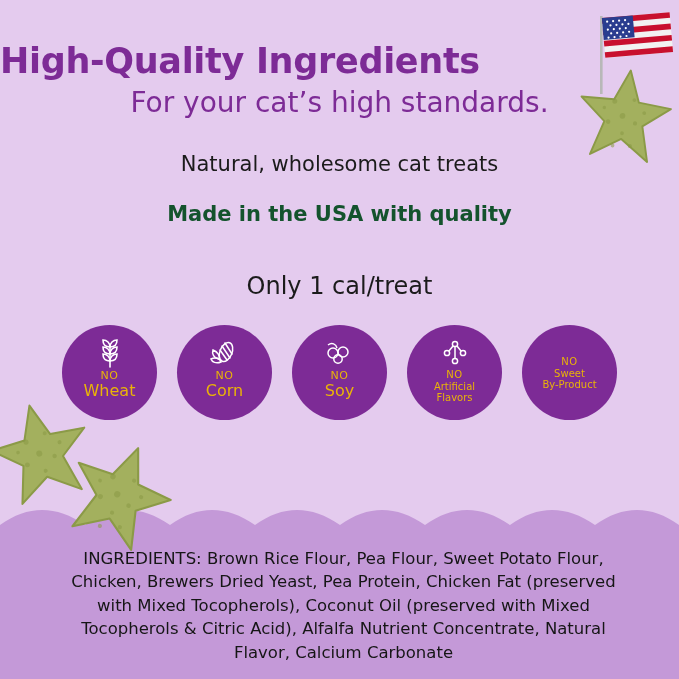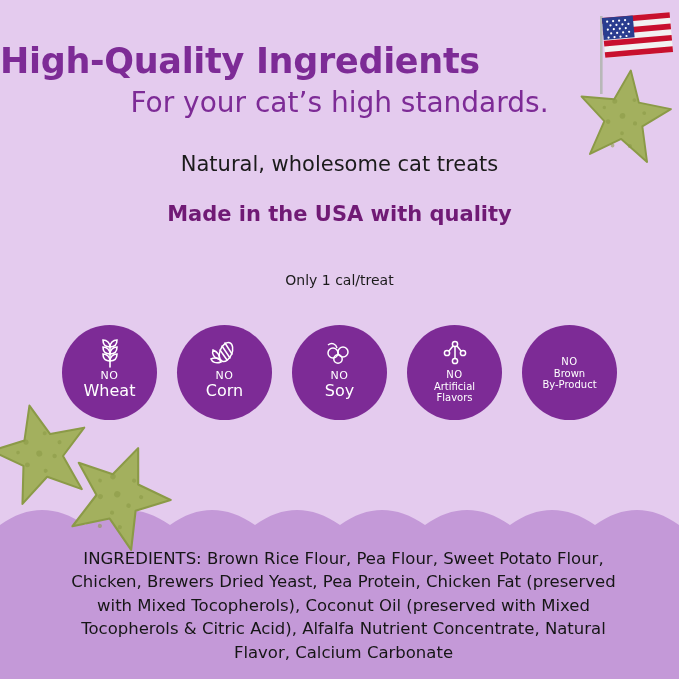--- a/index.html
+++ b/index.html
@@ -33,35 +33,35 @@
   .subtitle{
     position:absolute;top:86px;left:0;right:0;text-align:center;
     font-size:28px;color:#7d2b96;
   }
   .claim1{
     position:absolute;top:152px;left:0;right:0;text-align:center;
     font-size:21px;color:#1b1b1b;
   }
   .claim2{
     position:absolute;top:200px;left:0;right:0;text-align:center;
-    font-size:21px;font-weight:bold;color:#701a75;line-height:1.35;
+    font-size:21px;font-weight:bold;color:#14532d;line-height:1.35;
   }
   .claim3{
     position:absolute;top:272px;left:0;right:0;text-align:center;
-    font-size:14px;color:#1b1b1b;
+    font-size:24px;color:#1b1b1b;
   }
 
   
   .badges{
     position:absolute;top:325px;left:0;right:0;
     display:flex;justify-content:center;align-items:center;gap:20px;
   }
   .badge{
     width:95px;height:95px;border-radius:50%;
-    background:#7d2b96;color:#ffffff;
+    background:#7d2b96;color:#eab308;
     display:flex;flex-direction:column;align-items:center;justify-content:flex-start;
     padding-top:13px;box-sizing:border-box;text-align:center;
   }
   .badge .ico{height:30px;display:flex;align-items:center;justify-content:center;}
   .badge .no{font-size:11px;letter-spacing:.6px;margin-top:2px;line-height:1.05;}
   .badge .what{font-size:16px;line-height:1.12;}
   .badge.small .no{font-size:10px;}
   .badge.small .what{font-size:10px;}
   .badge.textonly{padding-top:30px;}
 
@@ -245,21 +245,21 @@
           </g>
         </svg>
       </span>
       <span class="no">NO</span>
       <span class="what" style="white-space:pre-line">Artificial
 Flavors</span>
     </div>
 
     <div class="badge small textonly">
       <span class="no">NO</span>
-      <span class="what" style="white-space:pre-line">Brown
+      <span class="what" style="white-space:pre-line">Sweet
 By-Product</span>
     </div>
 
   </div>
 
   <div class="ingredients">INGREDIENTS: Brown Rice Flour, Pea Flour, Sweet Potato Flour, Chicken, Brewers Dried Yeast, Pea Protein, Chicken Fat (preserved with Mixed Tocopherols), Coconut Oil (preserved with Mixed Tocopherols &amp; Citric Acid), Alfalfa Nutrient Concentrate, Natural Flavor, Calcium Carbonate</div>
 
 </div>
 
 </body></html>

